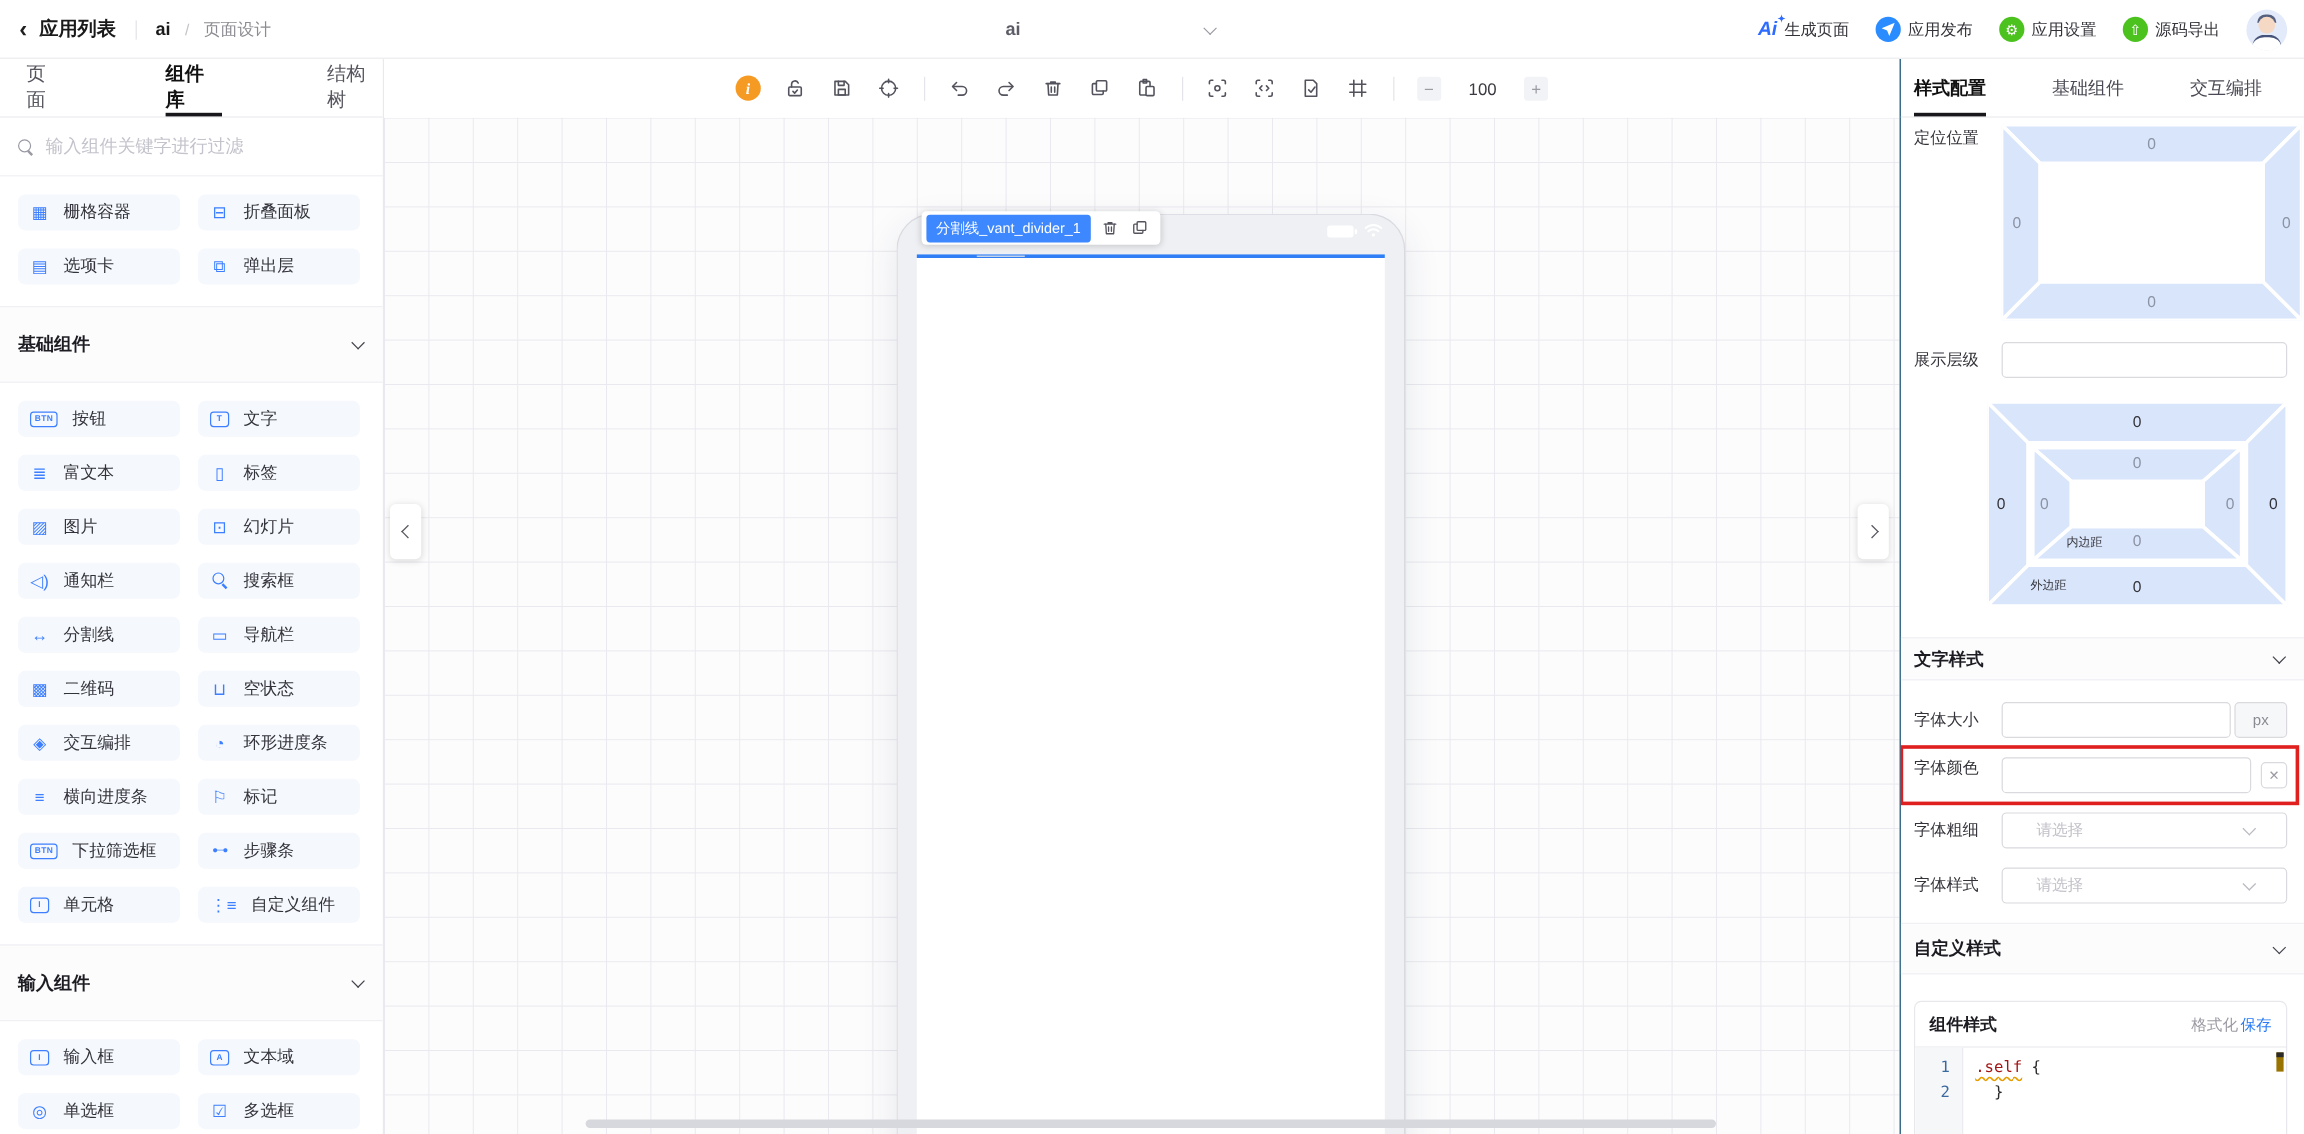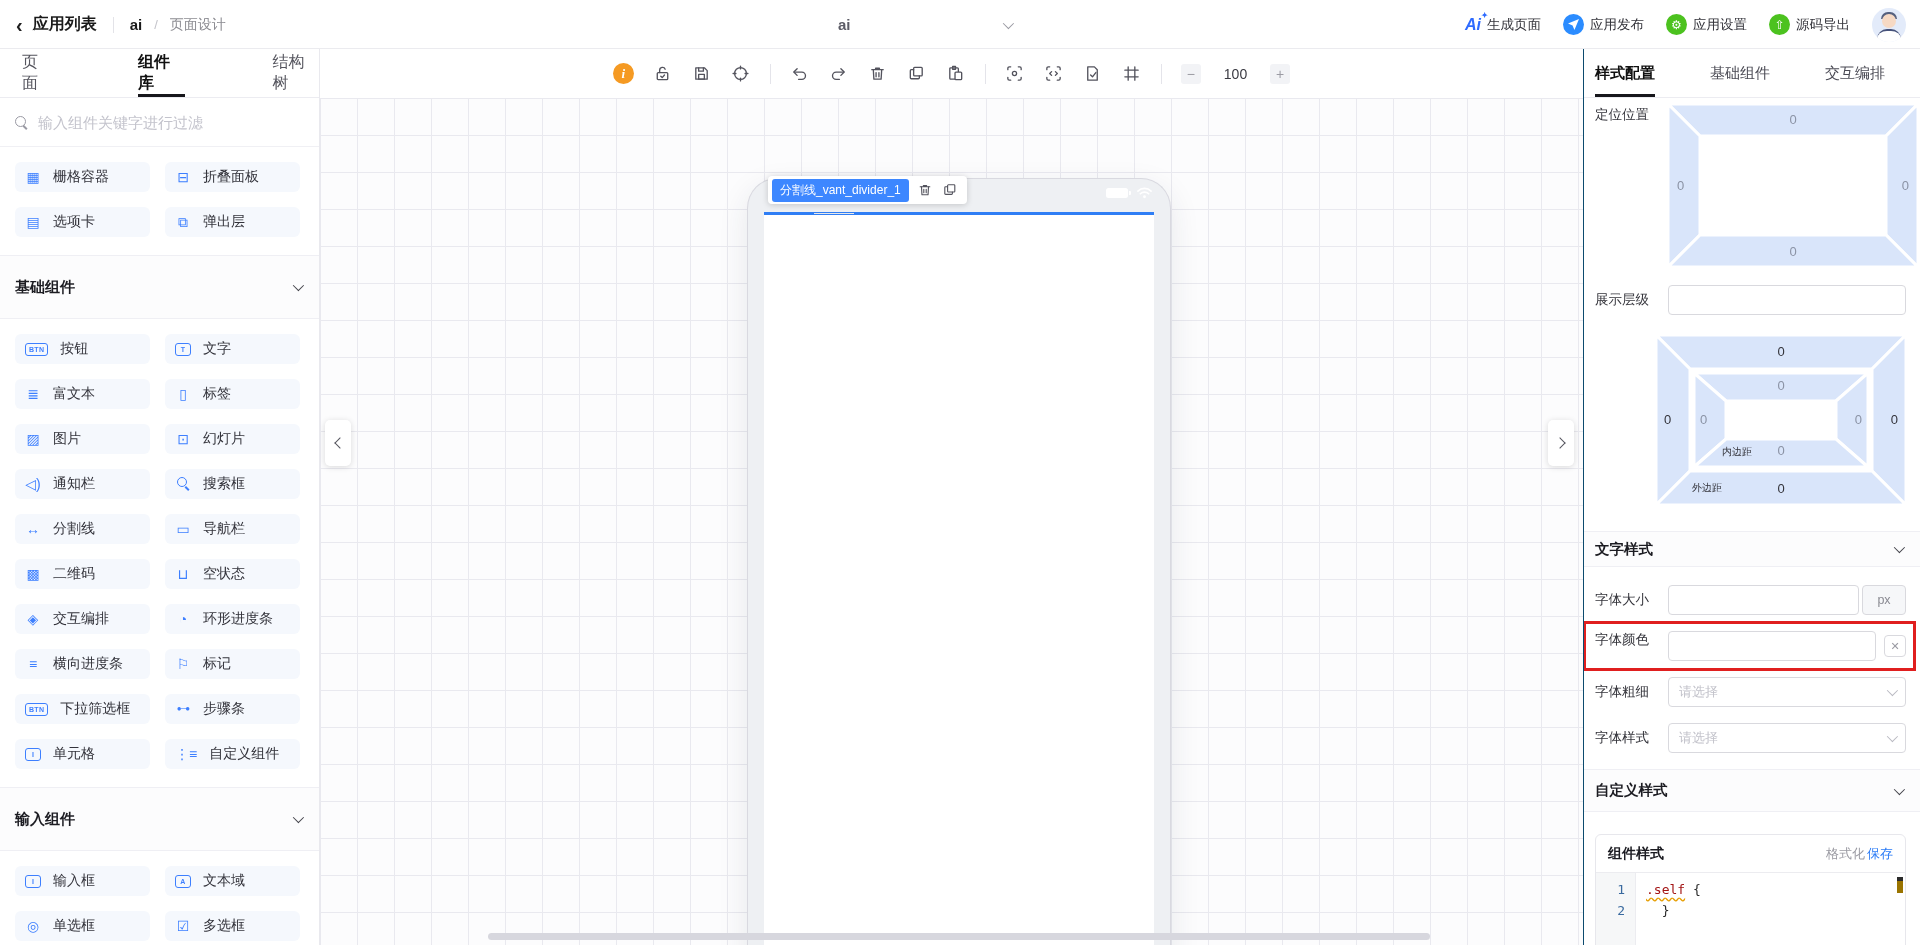--- a/index.html
+++ b/index.html
@@ -101,21 +101,21 @@
   .rp-tab.active::after { content:""; position:absolute; left:0; right:0; bottom:0; height:3px; background:#17171c; }
   .rp-body { position:absolute; left:0; top:49px; right:0; bottom:0; overflow:hidden; }
   .rp-row { display:flex; padding:0 14px 0 11px; }
   .rp-label { font-size:13.5px; color:#33333a; width:73px; flex:0 0 auto; }
   .boxw { position:relative; margin-left:auto; }
   .boxw .bv { position:absolute; font-size:13px; color:#8b93a5; }
   .boxw .bv.dark { color:#33333a; }
   .boxw .blab { position:absolute; font-size:10px; color:#33333a; }
   .rp-input { height:30px; border:1px solid #d9d9de; border-radius:4px; width:100%; outline:none; font-size:13px; padding:0 8px; font-family:"Liberation Sans",sans-serif; color:#333; background:#fff; }
   .suffix-box { width:44px; height:30px; margin-left:3px; background:#f6f7f9; border:1px solid #d9d9de; border-radius:4px; color:#8a8a92; font-size:12.5px; display:flex; align-items:center; justify-content:center; flex:0 0 auto; }
-  .sel-box { height:30px; border:1px solid #d9d9de; border-radius:4px; width:100%; display:flex; align-items:center; padding:0 10px; cursor:pointer; }
+  .sel-box { height:30px; border:1px solid #d9d9de; border-radius:4px; width:100%; display:flex; align-items:center; padding:0 28px; cursor:pointer; }
   .sel-box .ph { color:#c1c1c9; font-size:13px; }
   .sel-box .chev { margin-left:auto; border-color:#b9b9c1; }
   .sect-band { height:36px; border-top:1px solid #efeff4; border-bottom:1px solid #efeff4; background:#fcfcfd; display:flex; align-items:center; padding:0 18px 0 11px; }
   .sect-band .stitle { font-size:14.5px; font-weight:bold; color:#1c1c22; }
   .sect-band .chev { margin-left:auto; border-color:#43434b; }
   .clear-btn { width:22px; height:22px; border:1px solid #d9d9de; border-radius:4px; margin-left:8px; display:flex; align-items:center; justify-content:center; color:#9a9aa2; font-size:11px; cursor:pointer; flex:0 0 auto; }
   .red-outline { position:absolute; left:-1px; right:4px; top:-10px; bottom:-10px; border:3px solid #e01f1f; pointer-events:none; }
 
   
   .style-card { margin:22px 14px 0 11px; border:1px solid #e7e7ec; border-radius:6px; overflow:hidden; }

